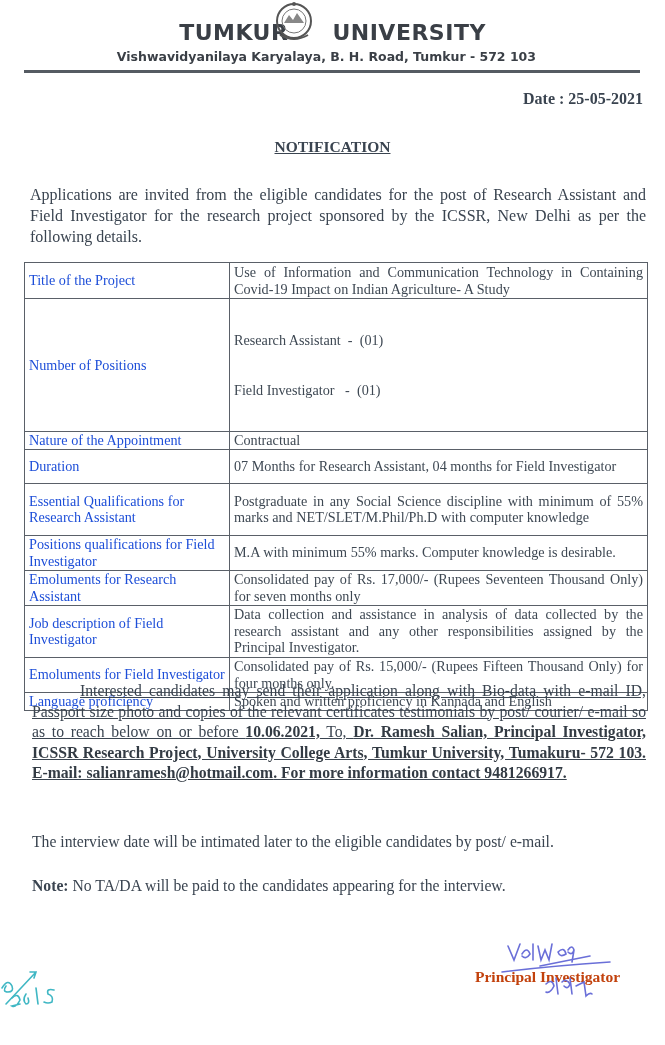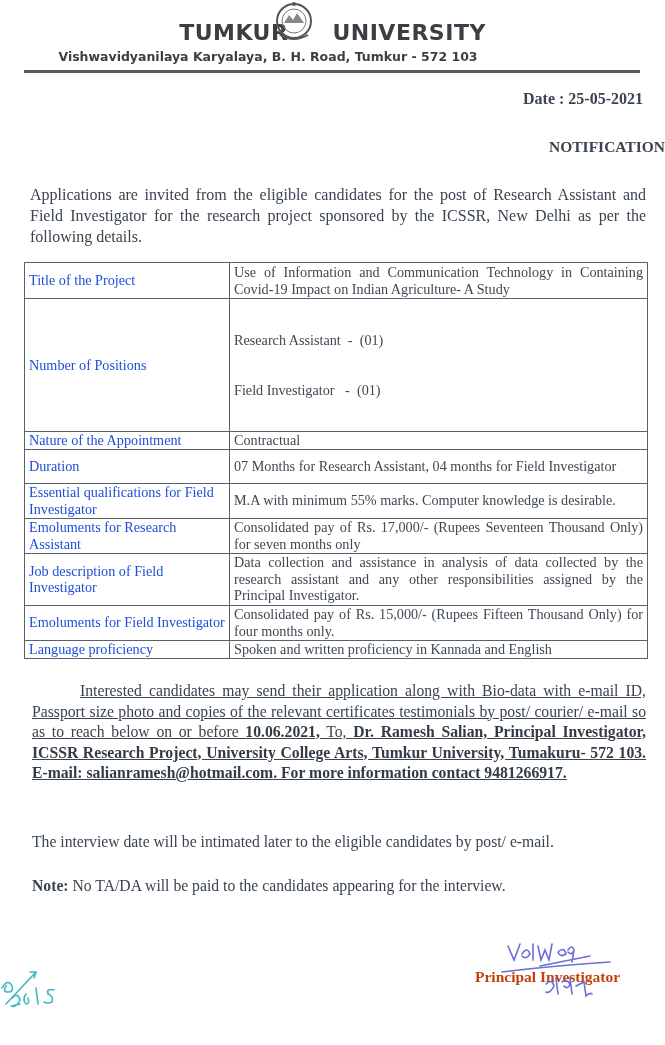--- a/index.html
+++ b/index.html
@@ -16,33 +16,33 @@
     position: absolute; top: 18px; left: 0; width: 665px; text-align: center;
     font-family: "DejaVu Sans", sans-serif; font-weight: bold; font-size: 22px;
     color: #3a3f46; letter-spacing: 0.5px;
   }
   .uni-title .word { display: inline-block; vertical-align: middle; }
   .uni-title .w1 { margin-right: 44px; }
   .seal {
     position: absolute; left: 270px; top: 1px; width: 48px; height: 44px;
   }
   .address {
-    position: absolute; top: 49px; left: 0; width: 536px; text-align: center;
+    position: absolute; top: 49px; left: 0; width: 536px; text-align: right;
     font-family: "DejaVu Sans", sans-serif; font-weight: bold; font-size: 12.5px; color: #3a3f46;
   }
   .header-rule {
     position: absolute; left: 24px; top: 70px; width: 616px; height: 3px; background: #555b62;
   }
   .date {
     position: absolute; top: 90px; right: 22px;
     font-family: "Liberation Serif", serif; font-weight: bold; font-size: 16px; color: #3a4450;
   }
   .notif-title {
-    position: absolute; top: 138px; left: 0; width: 665px; text-align: right;
-    font-family: "Liberation Serif", serif; font-weight: bold; font-size: 15.5px; 
+    position: absolute; top: 138px; left: 0; width: 665px; text-align: center;
+    font-family: "Liberation Serif", serif; font-weight: bold; font-size: 15.5px; text-decoration: underline;
   }
   .intro {
     position: absolute; top: 176px; left: 30px; width: 616px;
     font-family: "Liberation Serif", serif; font-size: 16px; line-height: 21px; text-align: justify; margin-top: 8px;
   }
   table.details {
     position: absolute; top: 262px; left: 24px; width: 624px;
     border-collapse: collapse;
     font-family: "Liberation Serif", serif; font-size: 14.2px; line-height: 16.5px;
   }
@@ -106,22 +106,26 @@
     </td>
   </tr>
   <tr style="height:17px">
     <td class="label">Nature of the Appointment</td>
     <td class="value">Contractual</td>
   </tr>
   <tr style="height:34px">
     <td class="label">Duration</td>
     <td class="value">07 Months for Research Assistant,  04 months for Field Investigator</td>
   </tr>
+  <tr style="height:52px">
+    <td class="label">Essential Qualifications for Research Assistant</td>
+    <td class="value">Postgraduate in any Social Science discipline with minimum of 55% marks and NET/SLET/M.Phil/Ph.D with computer knowledge</td>
+  </tr>
   <tr style="height:35px">
-    <td class="label">Essential qualifications for Field Investigator</td>
+    <td class="label">Positions qualifications for Field Investigator</td>
     <td class="value">M.A with minimum 55% marks. Computer knowledge is desirable.</td>
   </tr>
   <tr style="height:35px">
     <td class="label">Emoluments for Research Assistant</td>
     <td class="value">Consolidated pay of Rs. 17,000/- (Rupees Seventeen Thousand Only) for seven months only</td>
   </tr>
   <tr style="height:52px">
     <td class="label">Job description of Field Investigator</td>
     <td class="value">Data collection and assistance in analysis of data collected by the research assistant and any other responsibilities assigned by the Principal Investigator.</td>
   </tr>

